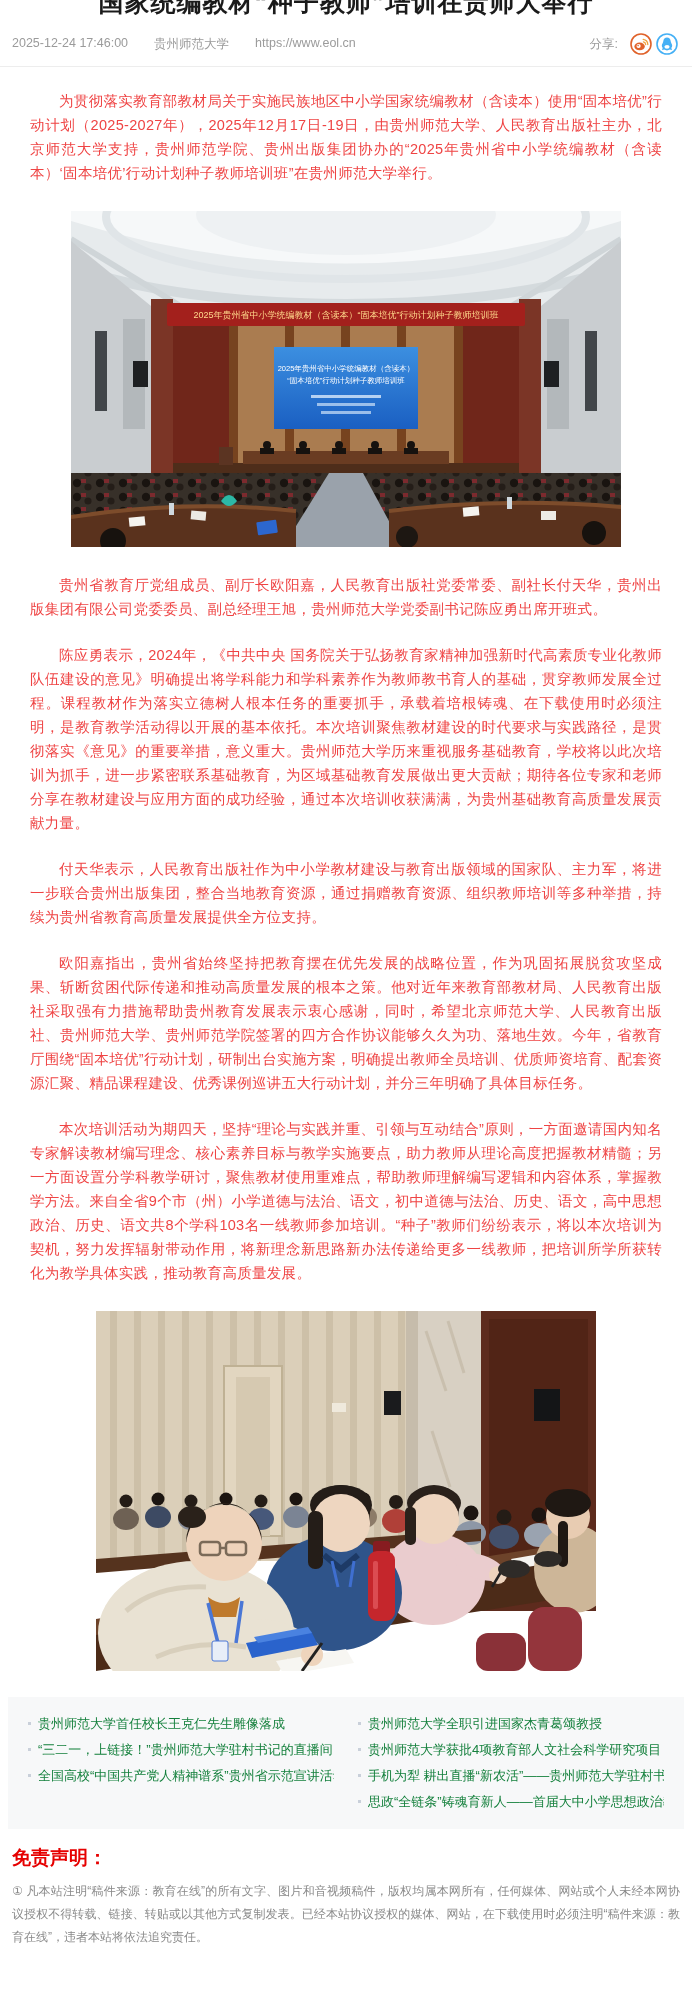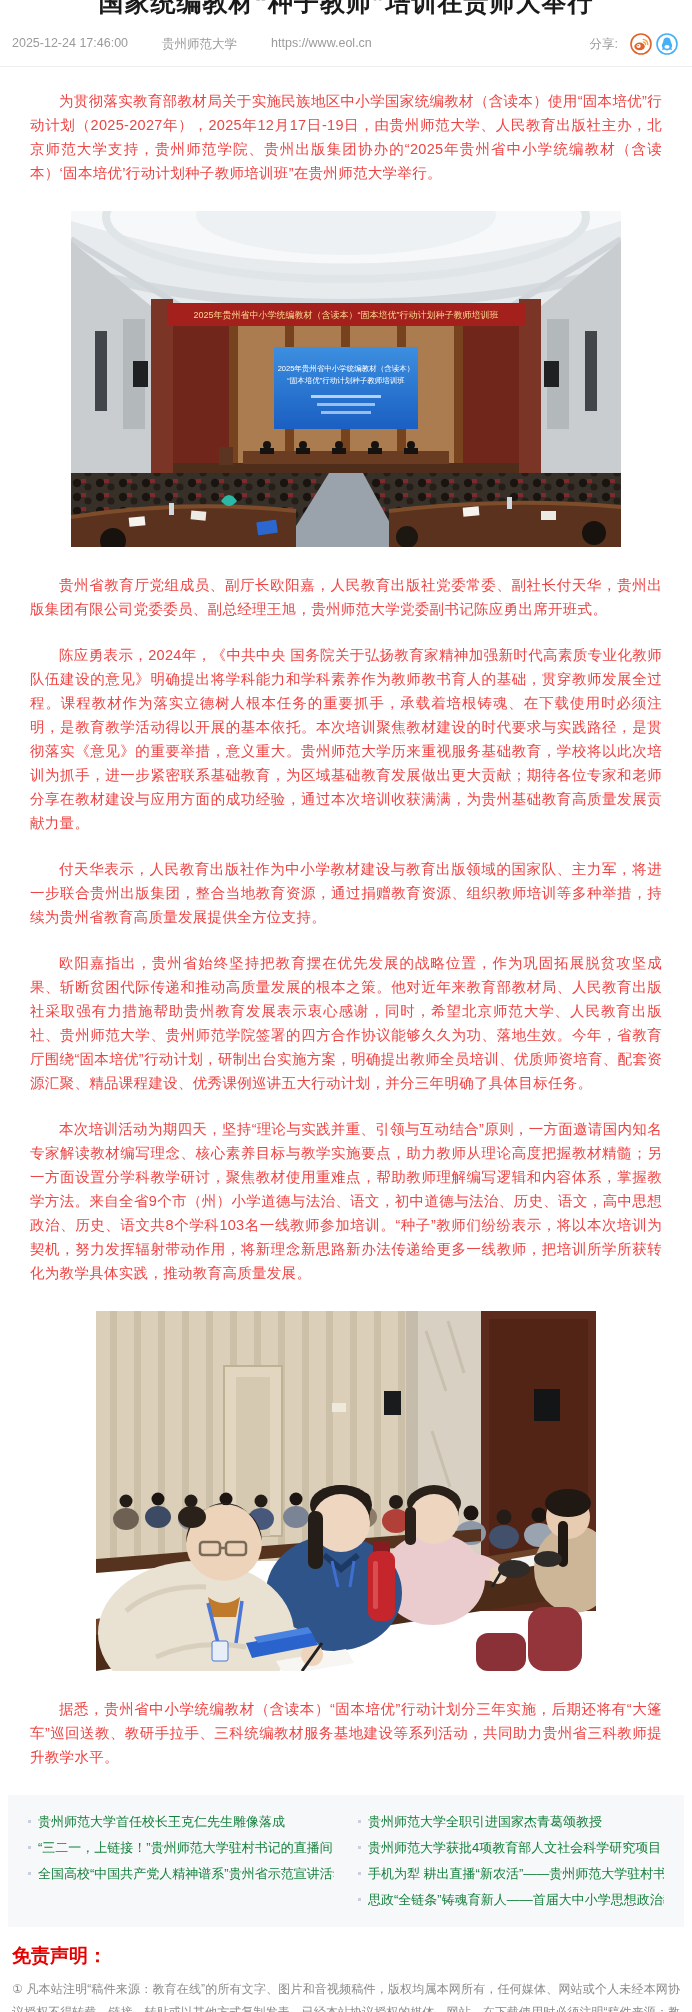--- a/index.html
+++ b/index.html
@@ -5,21 +5,21 @@
   * { margin:0; padding:0; box-sizing:border-box; }
   html,body { width:692px; background:#fff; }
   body { height:2012px; overflow:hidden; font-family:"Liberation Sans","DejaVu Sans",sans-serif; }
 
   .title { font-size:25px; font-weight:700; color:#1a1a1a; text-align:center;
            margin-top:-14px; letter-spacing:1px; white-space:nowrap; }
 
   .meta { display:flex; align-items:center; justify-content:space-between;
           padding:14px 14px 11px 12px; border-bottom:1px solid #ededed;
           color:#9b9b9b; font-size:12.5px; }
-  .meta-left { display:flex; gap:34px; }
+  .meta-left { display:flex; gap:26px; }
   .meta-right { display:flex; align-items:center; gap:4px; }
   .share-icon { width:22px; height:22px; display:inline-block; cursor:pointer; }
 
   .article { padding:0 30px; color:#ef4444; font-size:14.5px; line-height:24px; text-align:justify; }
   .article p { margin:22px 0; text-indent:2em; letter-spacing:.3px; }
   figure { margin:26px auto; }
   figure svg { display:block; margin:0 auto; }
 
   .related { background:#f7f8f9; margin:26px 8px 0; padding:14px 20px;
              display:flex; gap:24px; }
@@ -314,21 +314,20 @@
           <ellipse cx="418" cy="258" rx="16" ry="9" fill="#2e2b28"></ellipse>
           <ellipse cx="452" cy="248" rx="14" ry="8" fill="#2e2b28"></ellipse>
           <rect x="432" y="296" width="54" height="64" rx="16" fill="#94353c"></rect>
           <rect x="380" y="322" width="50" height="38" rx="12" fill="#8a3138"></rect>
           <polygon points="150,332 215,320 222,334 156,347" fill="#2a63cc"></polygon>
           <polygon points="158,326 212,316 216,322 162,332" fill="#4a82e0"></polygon>
         </g>
       </svg>
     </figure>
 
-    <p>据悉，贵州省中小学统编教材（含读本）“固本培优”行动计划分三年实施，后期还将有“大篷车”巡回送教、教研手拉手、三科统编教材服务基地建设等系列活动，共同助力贵州省三科教师提升教学水平。</p>
   </div>
 
   <div class="related">
     <div class="col">
       <a href="#">贵州师范大学首任校长王克仁先生雕像落成</a>
       <a href="#">“三二一，上链接！”贵州师范大学驻村书记的直播间，把...</a>
       <a href="#">全国高校“中国共产党人精神谱系”贵州省示范宣讲活动走...</a>
     </div>
     <div class="col">
       <a href="#">贵州师范大学全职引进国家杰青葛颂教授</a>

